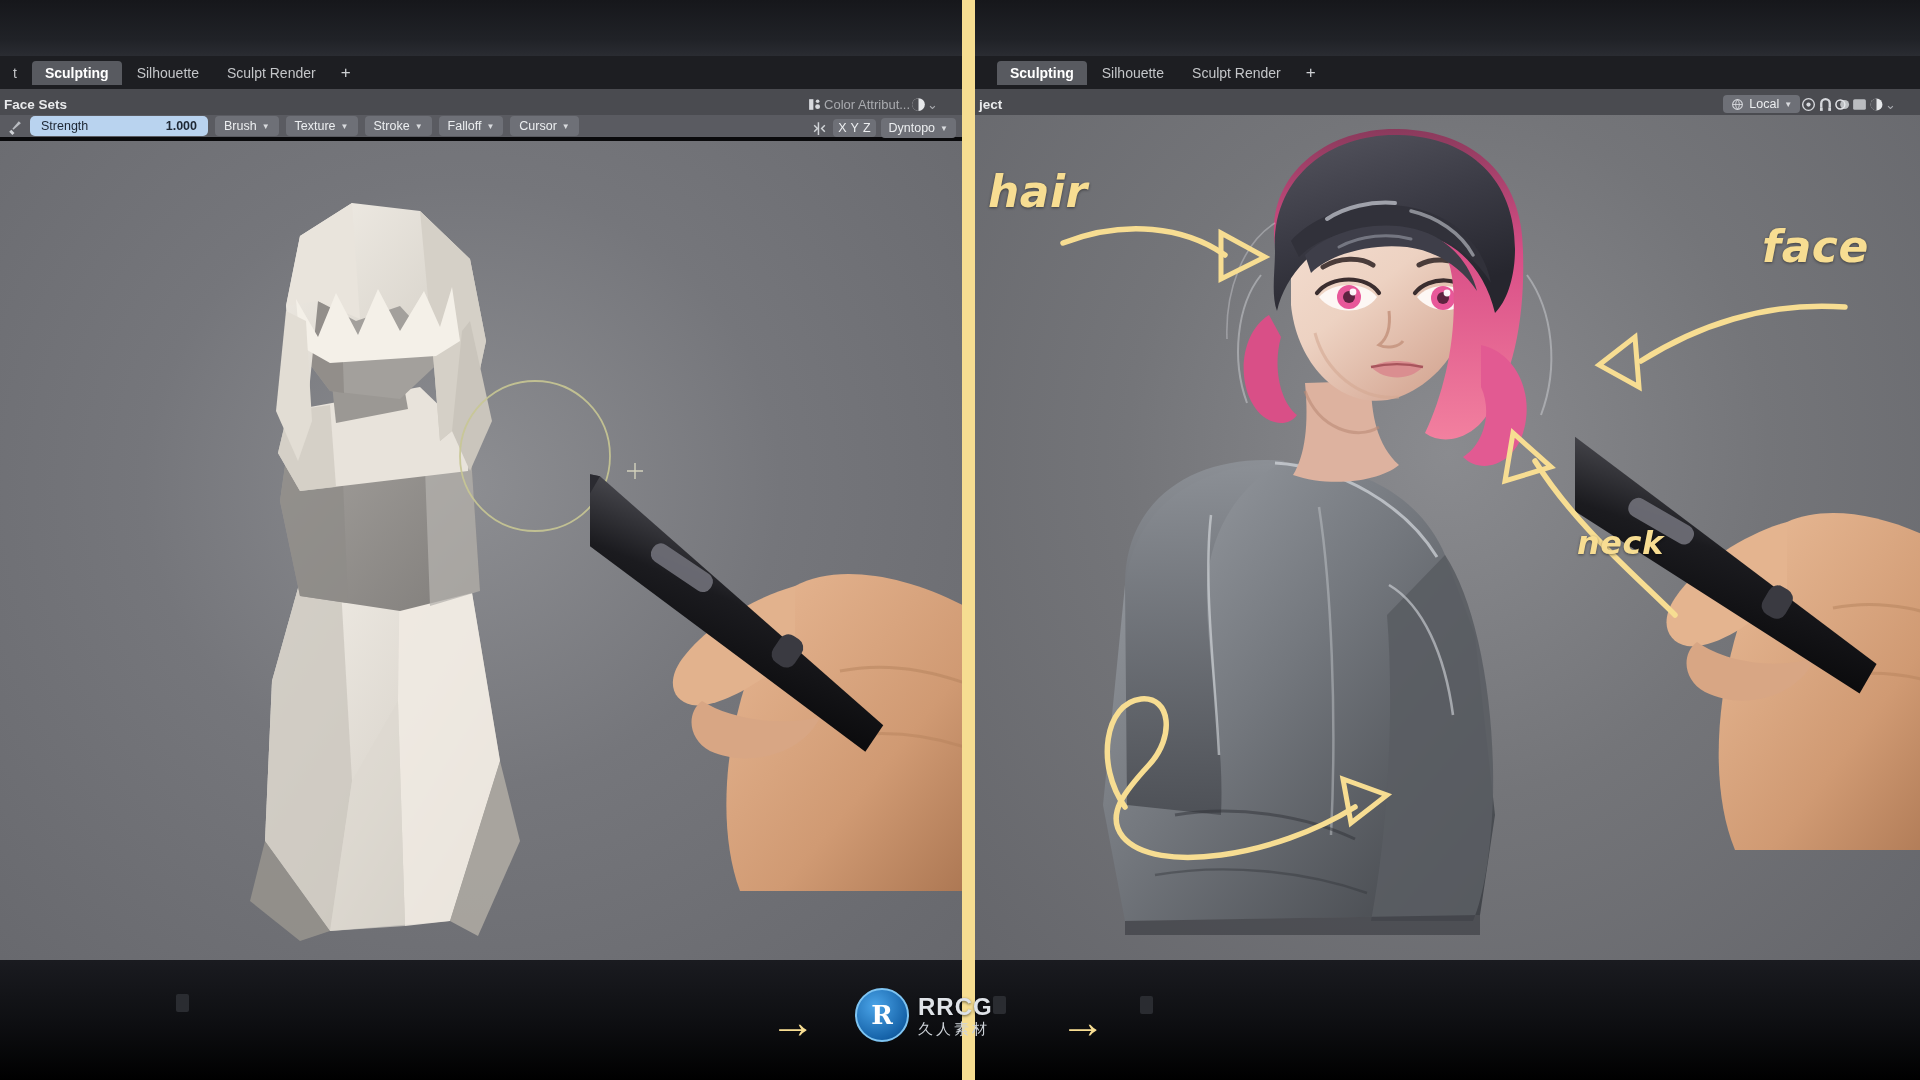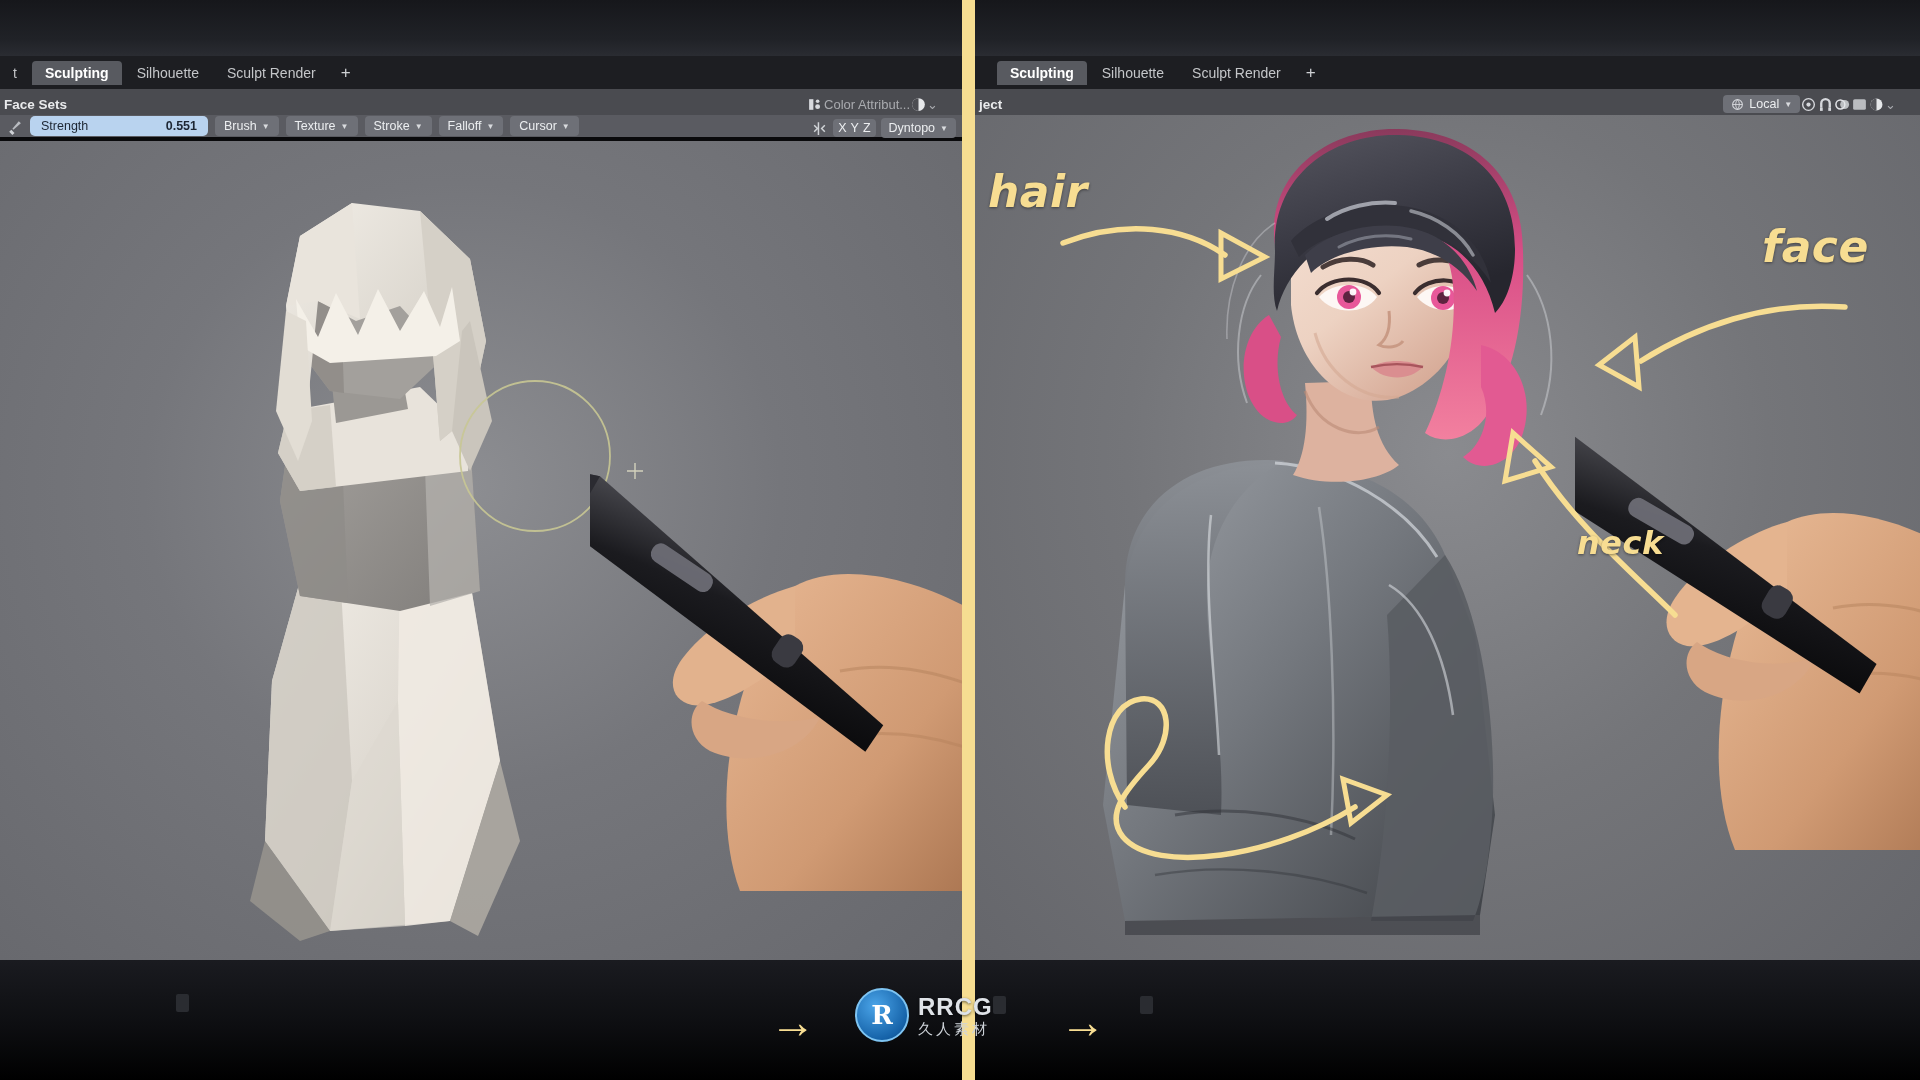--- a/index.html
+++ b/index.html
@@ -125,21 +125,21 @@
 
     <div class="toolrow">
       <span class="ic">
         <svg viewBox="0 0 16 16">
             <path d="M3 13l2-2 3 3-2 2z" fill="#cfd2d6"></path>
             <path d="M6 10L12 3l2 2-7 6z" fill="#b9bcc1"></path>
           </svg>
       </span>
       <span class="slider">
         <span>Strength</span>
-        <span class="sv">0.551</span>
+        <span class="sv">1.000</span>
       </span>
       <span class="chip">
         <span>Brush</span>
         <span class="car">▼</span>
       </span>
       <span class="chip">
         <span>Texture</span>
         <span class="car">▼</span>
       </span>
       <span class="chip">

